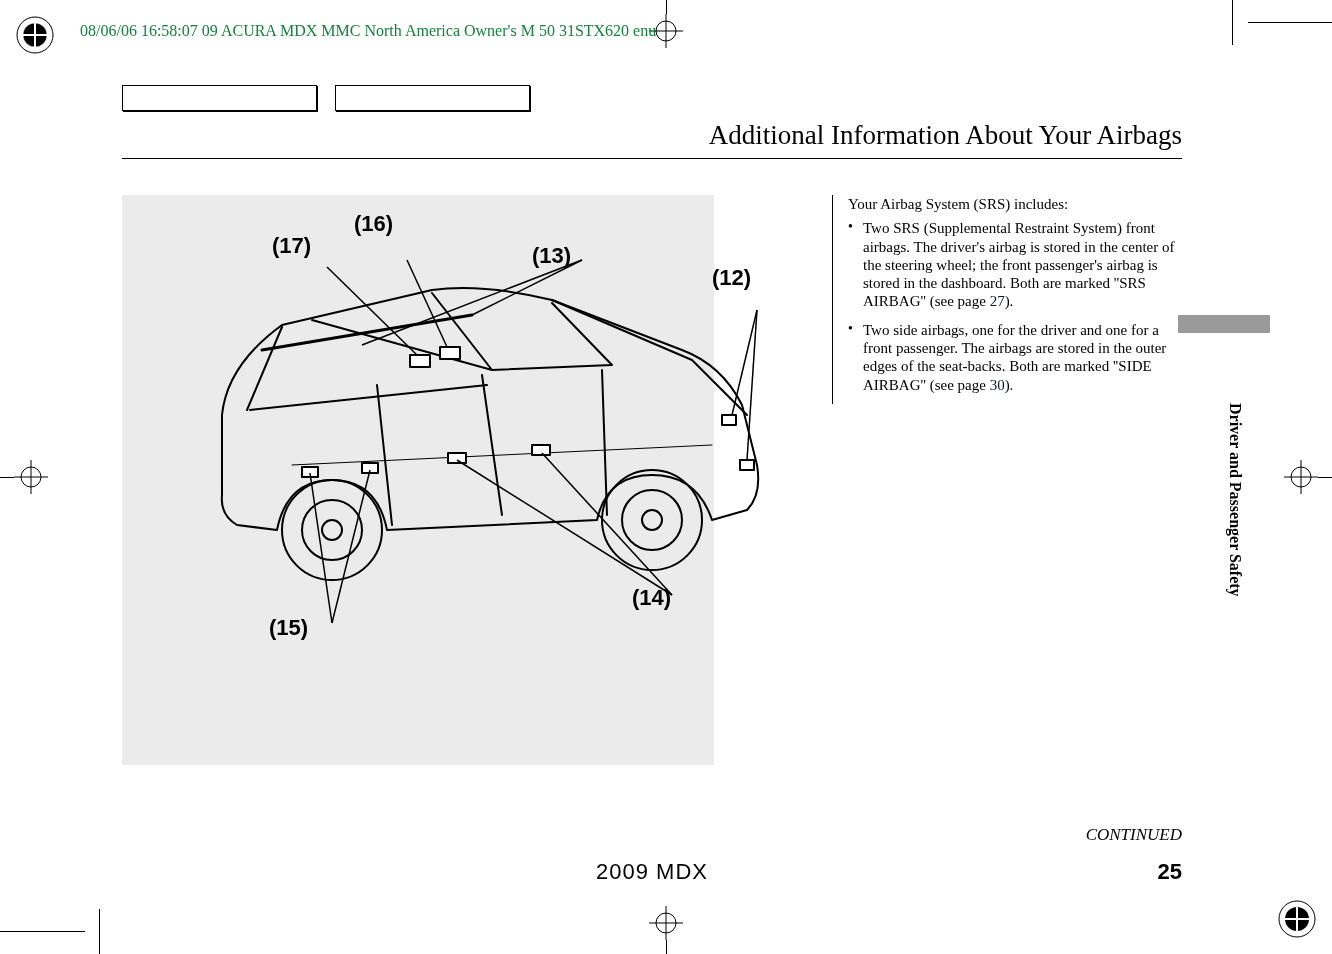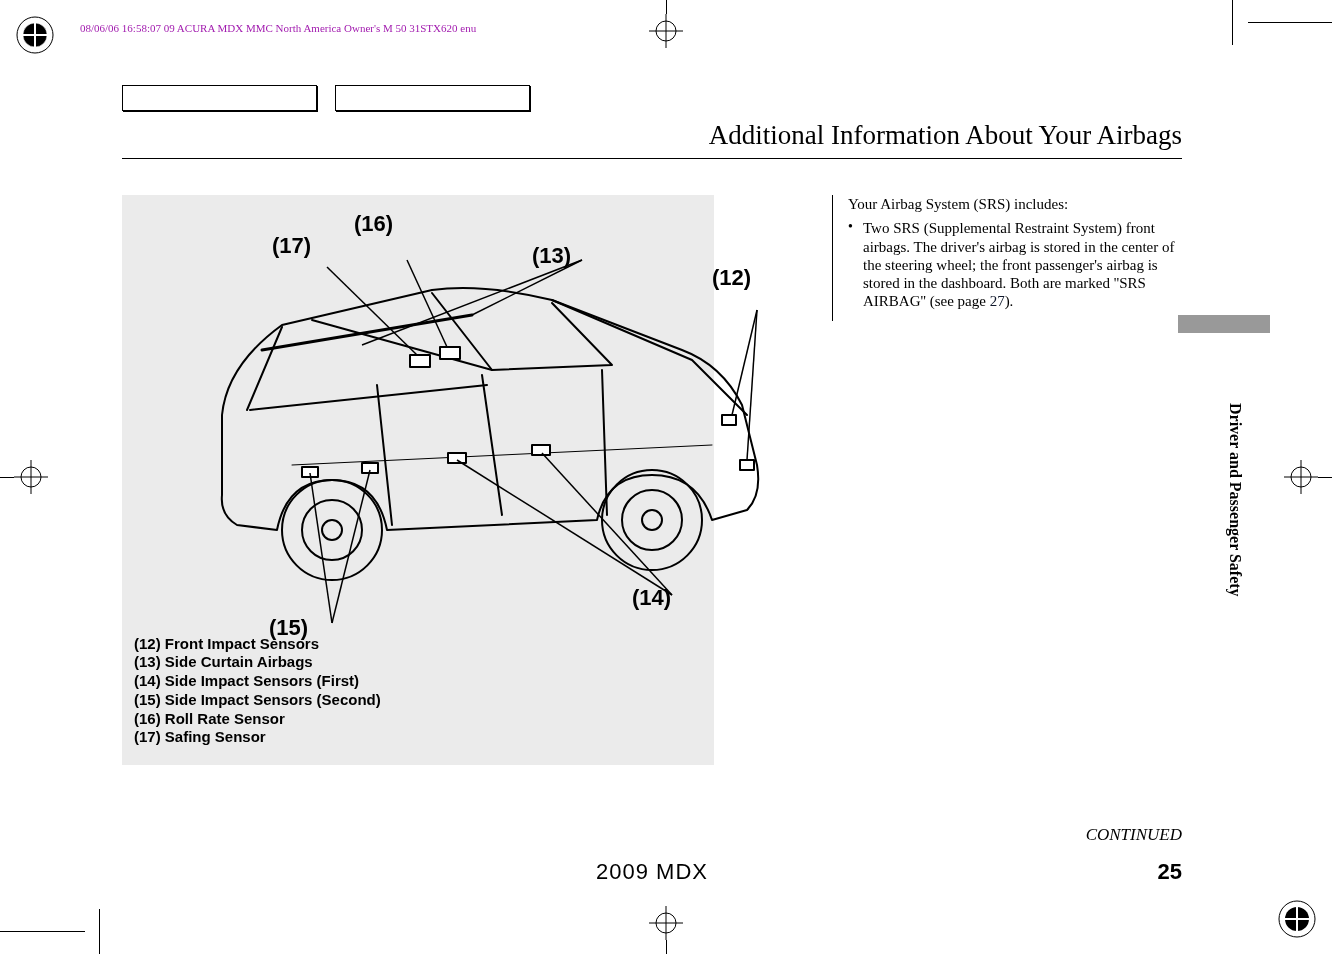--- a/index.html
+++ b/index.html
@@ -31,22 +31,22 @@
       position: absolute;
     }
     .center-mark svg { display: block; }
     
     
     .header-meta {
       position: absolute;
       top: 22px;
       left: 80px;
       font-family: 'Times New Roman', serif;
-      font-size: 11px;
-      color: #a21caf;
+      font-size: 16px;
+      color: #15803d;
     }
     
     
     .page {
       position: absolute;
       top: 85px;
       left: 122px;
       width: 1060px;
       height: 800px;
     }
@@ -330,34 +330,27 @@
       </g>
     </svg>
 
     <div class="callout" style="top:38px;left:150px;">(17)</div>
     <div class="callout" style="top:16px;left:232px;">(16)</div>
     <div class="callout" style="top:16px;left:410px;margin-top:32px;">(13)</div>
     <div class="callout" style="top:70px;left:590px;">(12)</div>
     <div class="callout" style="top:390px;left:510px;">(14)</div>
     <div class="callout" style="top:420px;left:147px;">(15)</div>
 
-    <div class="legend">
-      <div>(12) Front Impact Sensors</div>
-      <div>(13) Side Curtain Airbags</div>
-      <div>(14) Side Impact Sensors (First)</div>
-      <div>(15) Side Impact Sensors (Second)</div>
-      <div>(16) Roll Rate Sensor</div>
-      <div>(17) Safing Sensor</div>
-    </div>
   </div>
 
   <div class="text-col">
     <p class="intro">Your Airbag System (SRS) includes:</p>
     <ul>
       <li><span>Two SRS (Supplemental Restraint System) front airbags. The driver's airbag is stored in the center of the steering wheel; the front passenger's airbag is stored in the dashboard. Both are marked ''SRS AIRBAG'' (see page </span><span class="page-ref">27</span><span>).</span></li>
+      <li><span>Two side airbags, one for the driver and one for a front passenger. The airbags are stored in the outer edges of the seat-backs. Both are marked ''SIDE AIRBAG'' (see page </span><span class="page-ref">30</span><span>).</span></li>
     </ul>
   </div>
 
   <div class="side-tab-bar"></div>
   <div class="side-tab">Driver and Passenger Safety</div>
 
   <div class="continued">CONTINUED</div>
   <div class="model-year">2009  MDX</div>
   <div class="page-number">25</div>
 </div>

